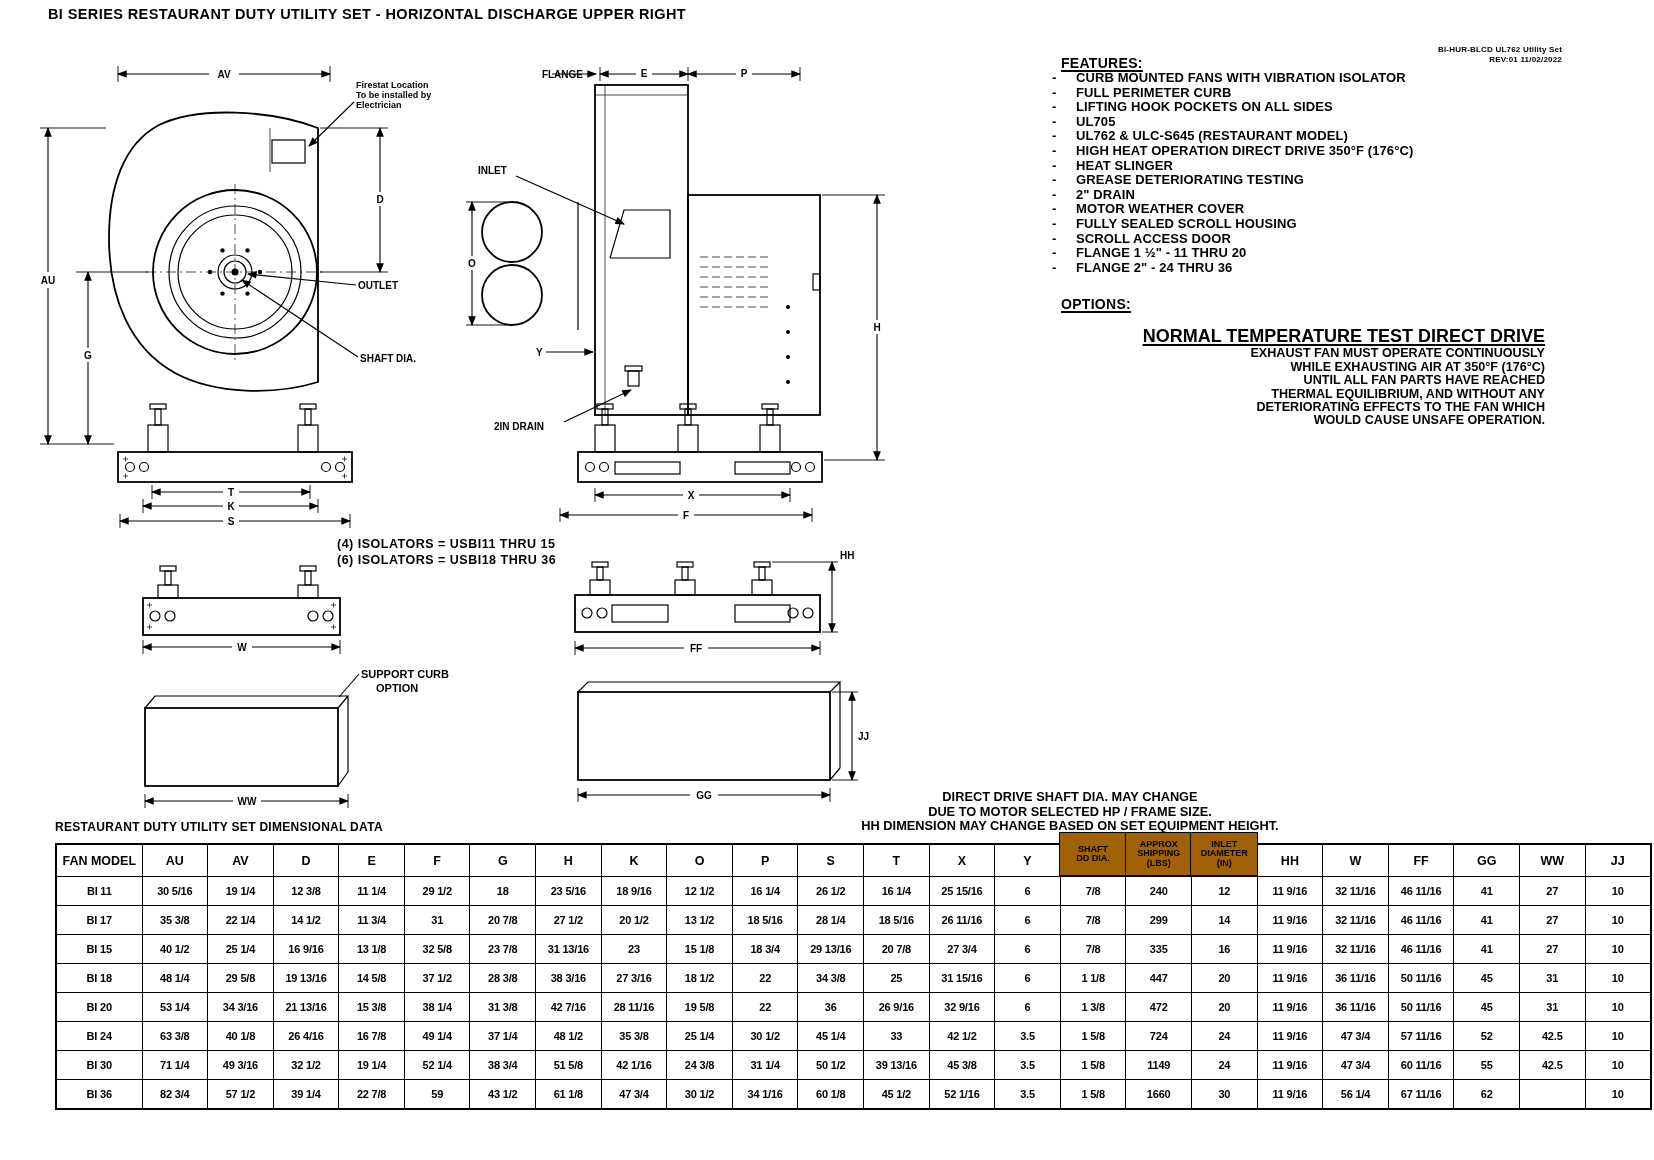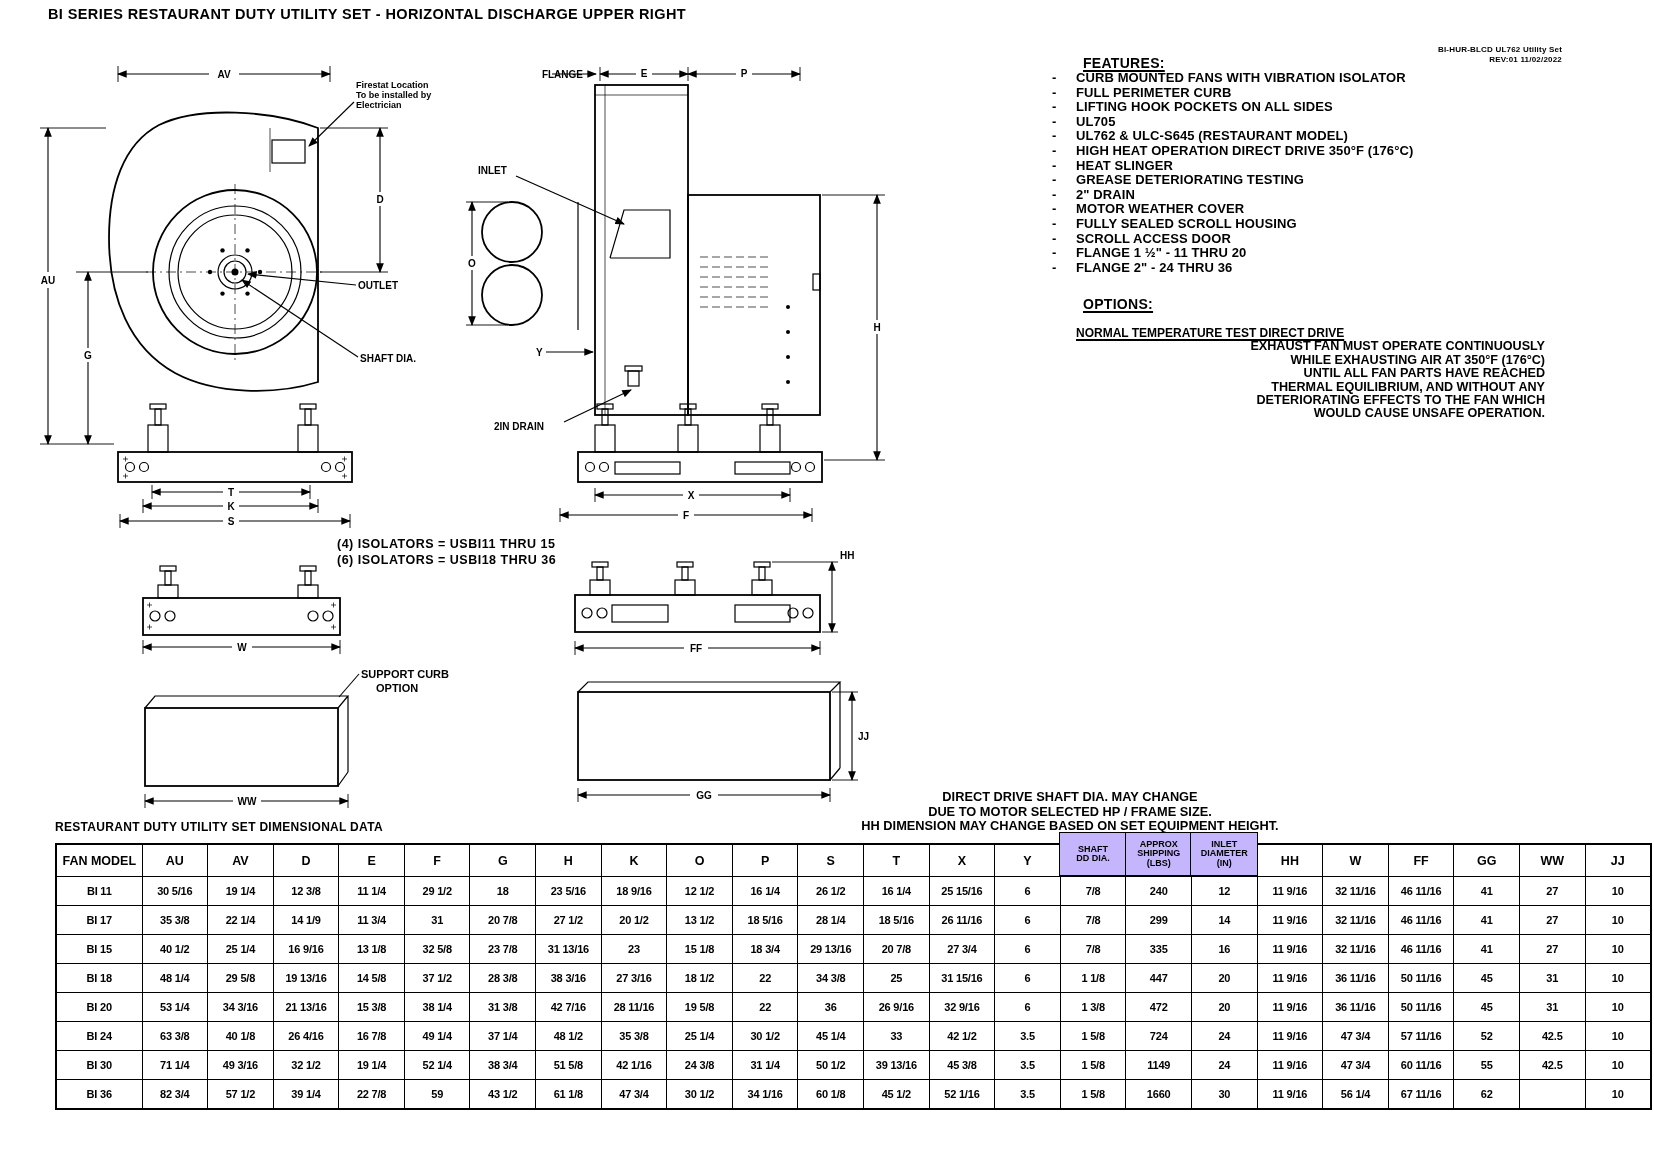--- a/index.html
+++ b/index.html
@@ -2,39 +2,39 @@
 <html><head>
 <meta charset="utf-8">
 <style>
   html,body{margin:0;padding:0;background:#fff;}
   body{width:1654px;height:1160px;position:relative;font-family:"Liberation Sans",sans-serif;font-weight:bold;color:#000;}
   .abs{position:absolute;}
   #title{font-size:14.5px;letter-spacing:.4px;margin-left:32px;}
   #docinfo{font-size:8px;line-height:9.5px;text-align:right;letter-spacing:.2px;margin-top:42px;}
   
   #panel{width:500px;}
-  .h{margin-left:38px;width:fit-content;font-size:14px;letter-spacing:.3px;}
+  .h{margin-left:16px;width:fit-content;font-size:14px;letter-spacing:.3px;}
   .u{text-decoration:underline;text-decoration-thickness:2px;text-underline-offset:2px;}
   .feat-row{display:flex;font-size:13px;line-height:14.6px;letter-spacing:.1px;}
   .feat-row .bullet{width:31px;padding-left:7px;box-sizing:border-box;}
   .feat-row .ftxt{flex:1;}
   .plain-list div{padding-left:31px;font-size:13px;line-height:14.6px;}
   .opt{margin-top:21px;}
-  .nt{margin-left:31px;margin-top:14px;font-size:12px;}
+  .nt{margin-left:31px;margin-top:14px;font-size:18px;text-align:right;}
   .nt-list div{padding-left:31px;font-size:12.6px;line-height:13.4px;text-align:right;}
   #isonote div{font-size:12.5px;line-height:15.5px;letter-spacing:.5px;}
   #shaftnote{width:424px;text-align:center;}
   #shaftnote div{font-size:12.8px;line-height:14.6px;}
   #ttitle{font-size:12px;letter-spacing:.3px;}
   
   #dimtable{border-collapse:collapse;table-layout:fixed;width:1597px;background:#fff;border:2px solid #000;}
   #dimtable th,#dimtable td{border:1.6px solid #000;text-align:center;font-weight:bold;padding:0;overflow:visible;}
   #dimtable thead th{height:31px;font-size:12.5px;}
   #dimtable th.tall{position:relative;}
-  #dimtable th.tall .hdr{position:absolute;left:-1.6px;right:-1.6px;top:-13px;bottom:0;background:#c4b5fd;border:1.6px solid #000;display:flex;align-items:center;justify-content:center;font-size:9px;line-height:9.5px;white-space:pre-line;z-index:2;}
+  #dimtable th.tall .hdr{position:absolute;left:-1.6px;right:-1.6px;top:-13px;bottom:0;background:#a16207;border:1.6px solid #000;display:flex;align-items:center;justify-content:center;font-size:9px;line-height:9.5px;white-space:pre-line;z-index:2;}
   #dimtable tbody td{height:28px;font-size:11px;letter-spacing:-.2px;}
   
   svg{overflow:visible;}
   svg text{font-family:"Liberation Sans",sans-serif;font-weight:bold;font-size:10px;fill:#000;}
   svg text.small{font-size:9px;}
   .out{stroke:#000;stroke-width:1.8;fill:none;}
   .ln{stroke:#000;stroke-width:1.2;fill:none;}
   .thin{stroke:#000;stroke-width:.7;fill:none;}
   .cl{stroke-dasharray:10 4 2 4;}
   .dim{stroke:#000;stroke-width:1.1;fill:none;}
@@ -558,21 +558,21 @@
         <td>32 11/16</td>
         <td>46 11/16</td>
         <td>41</td>
         <td>27</td>
         <td>10</td>
       </tr>
       <tr>
         <td>BI 17</td>
         <td>35 3/8</td>
         <td>22 1/4</td>
-        <td>14 1/9</td>
+        <td>14 1/2</td>
         <td>11 3/4</td>
         <td>31</td>
         <td>20 7/8</td>
         <td>27 1/2</td>
         <td>20 1/2</td>
         <td>13 1/2</td>
         <td>18 5/16</td>
         <td>28 1/4</td>
         <td>18 5/16</td>
         <td>26 11/16</td>

